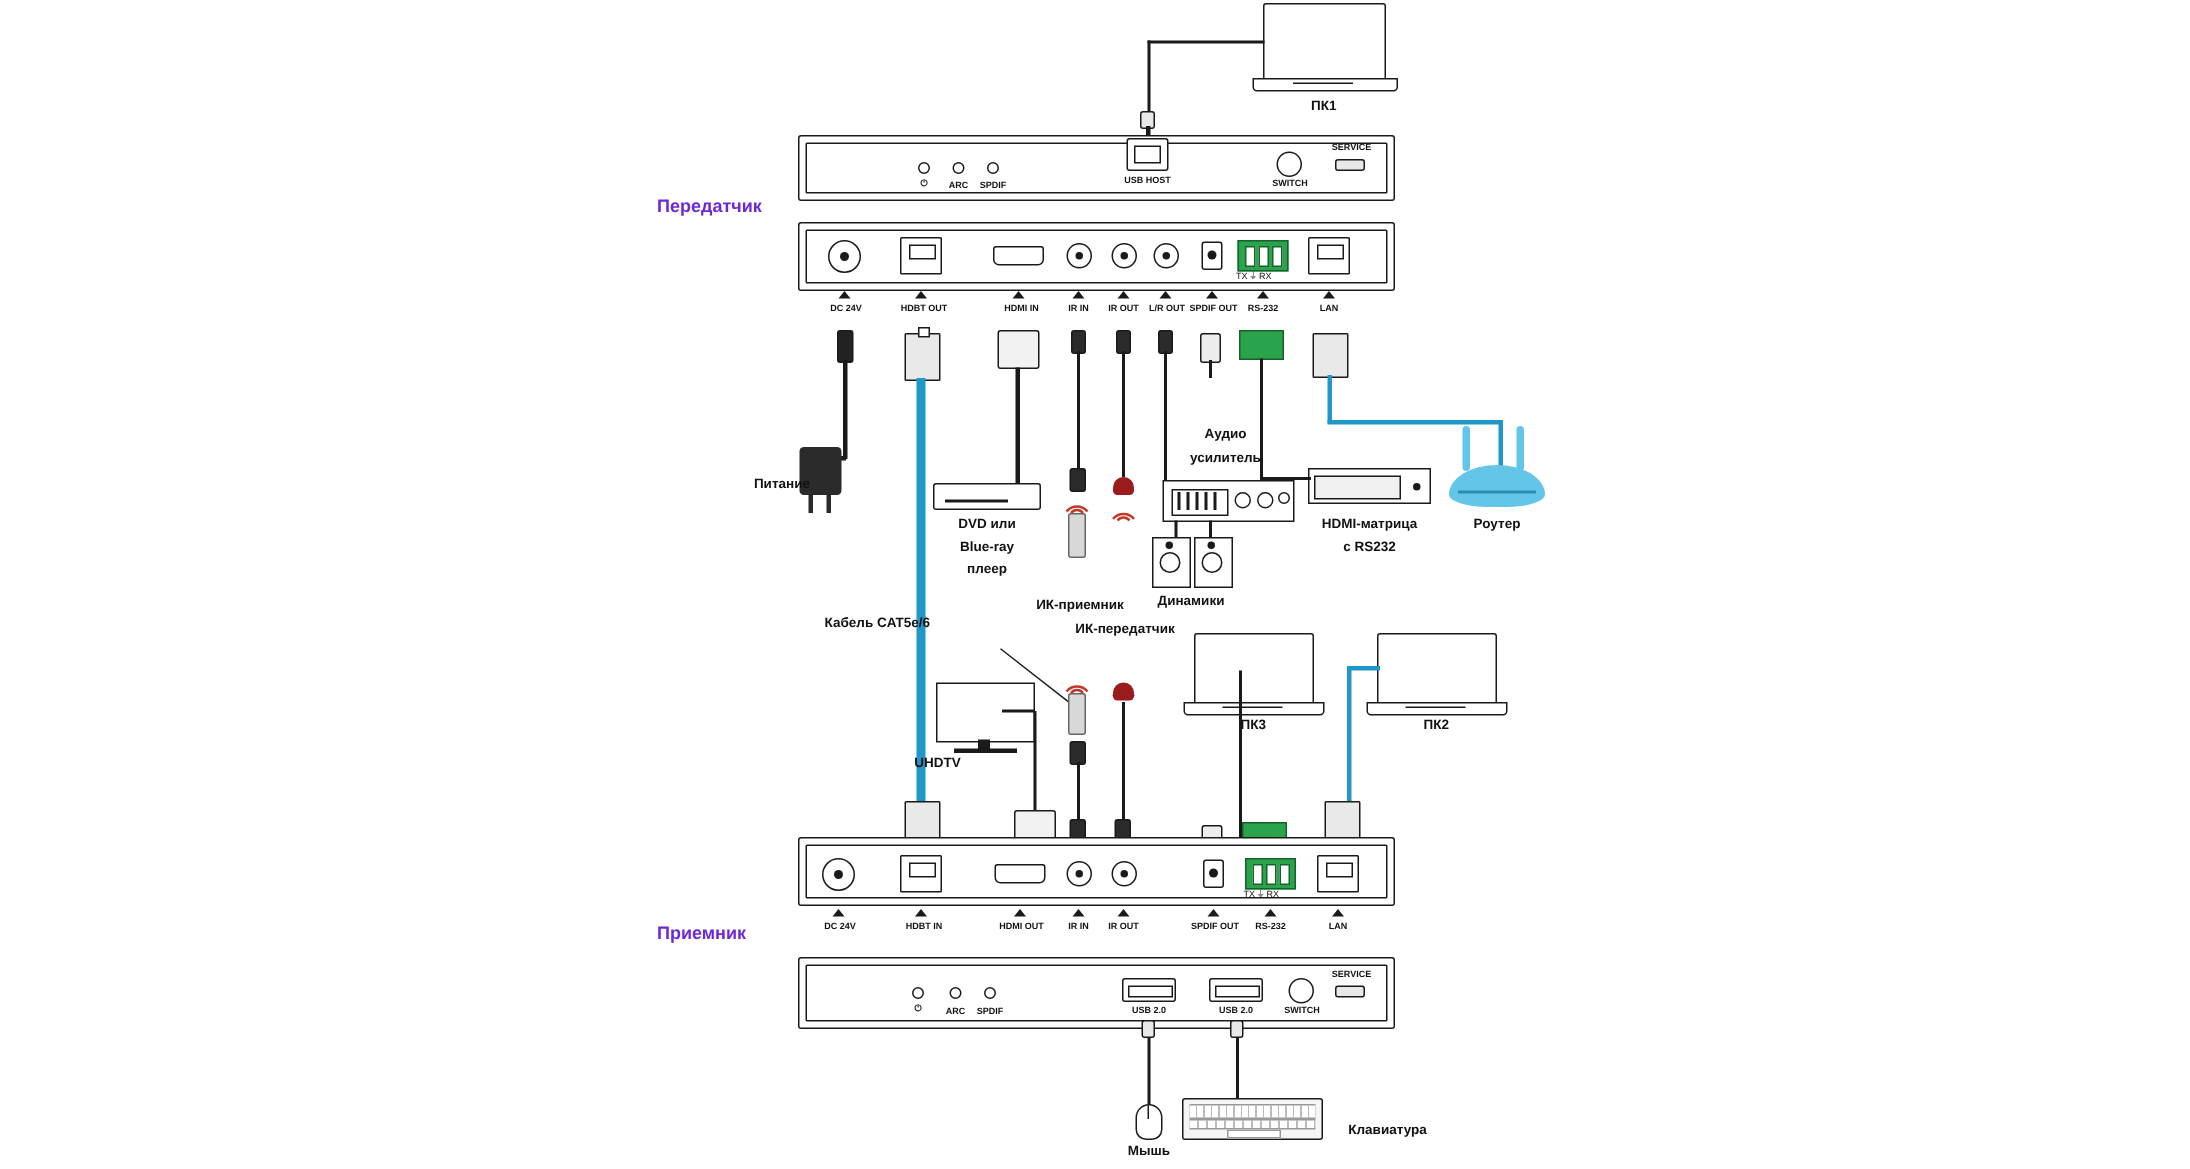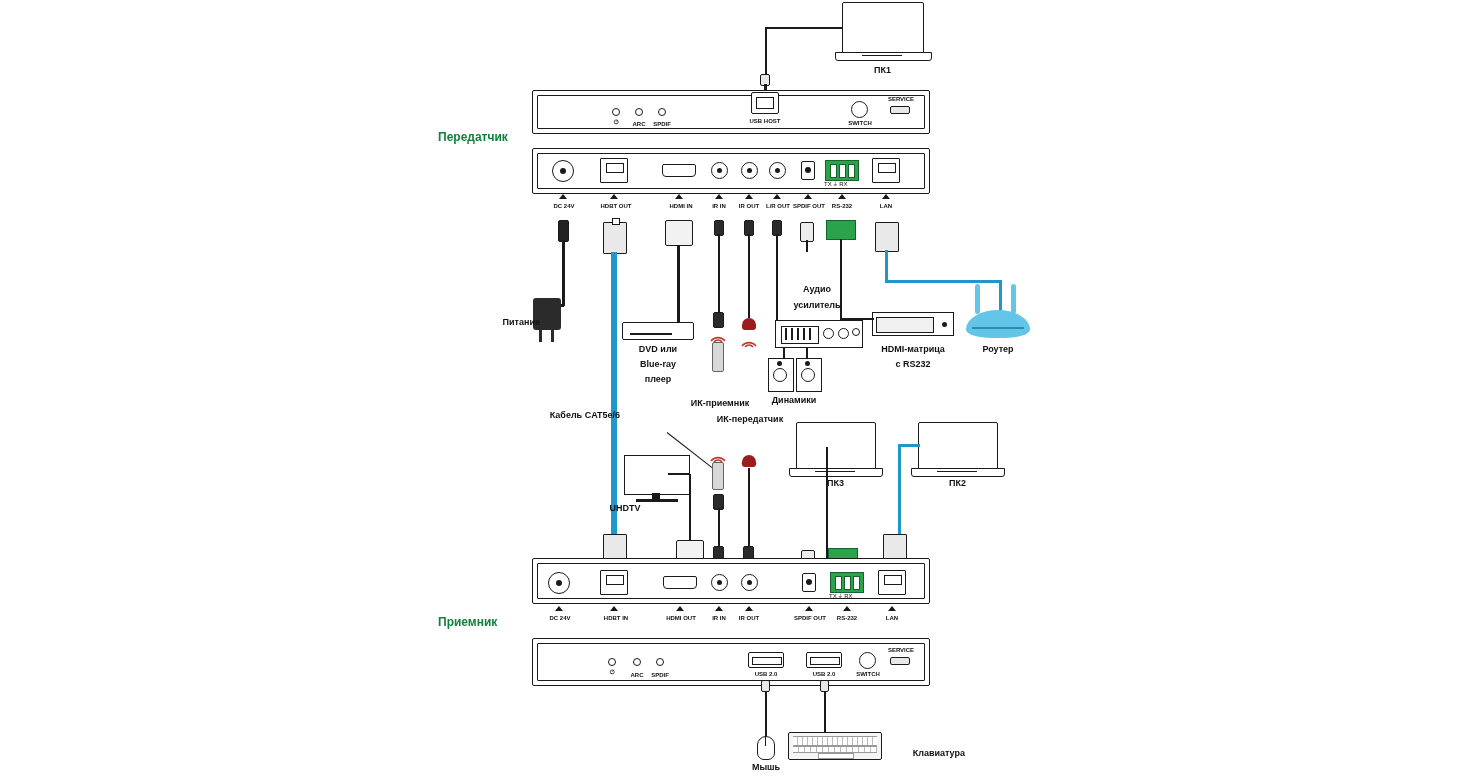--- a/index.html
+++ b/index.html
@@ -1,18 +1,18 @@
 <!DOCTYPE html>
 <html><head>
 <meta charset="utf-8">
 <style>
   html,body{margin:0;padding:0;background:#ffffff;}
   body{font-family:"Liberation Sans", sans-serif;}
   #stage{position:relative;width:1460px;height:779px;background:#fff;overflow:hidden;}
-  .lbl{position:absolute;font-weight:bold;color:#15803d;white-space:nowrap;}
+  .lbl{position:absolute;font-weight:bold;color:#6d28d9;white-space:nowrap;}
   .port-lbl{position:absolute;font-size:6px;color:#111;white-space:nowrap;text-align:center;font-weight:bold;}
   .tiny{position:absolute;font-size:6px;color:#111;white-space:nowrap;}
   .dev{position:absolute;box-sizing:border-box;}
   .panel{position:absolute;border:1.5px solid #1a1a1a;background:#fff;border-radius:2px;}
   .panel .inner{position:absolute;left:4px;top:4px;right:4px;bottom:4px;border:1px solid #1a1a1a;border-radius:1px;}
   .jack{position:absolute;border:1px solid #1a1a1a;background:#fff;box-sizing:border-box;}
   .circ{position:absolute;border:1px solid #1a1a1a;border-radius:50%;background:#fff;box-sizing:border-box;}
   .dot{position:absolute;border-radius:50%;background:#1a1a1a;}
   .wire{position:absolute;background:#1a1a1a;}
   .wire-b{position:absolute;background:#2196c9;}
@@ -334,15 +334,15 @@
   <div class="dev" style="left:757px;top:736px;width:18px;height:24px;border:1.4px solid #1a1a1a;background:#fff;border-radius:9px 9px 7px 7px;"></div>
   <div class="wire" style="left:765px;top:737px;width:1.2px;height:9px;"></div>
   <div class="cap sm" style="left:735px;top:762px;width:62px;">Мышь</div>
 
   <div class="wire" style="left:824px;top:684px;width:1.5px;height:48px;"></div>
   <div class="jack" style="left:820px;top:680px;width:9px;height:12px;border-radius:2px;background:#e8e8e8;"></div>
   <div class="dev" style="left:788px;top:732px;width:94px;height:28px;border:1.4px solid #1a1a1a;background:#f5f5f5;border-radius:2px;"></div>
   <div class="wire" style="left:793px;top:736px;width:84px;height:8px;border-top:1px solid #999;border-bottom:1px solid #999;background:repeating-linear-gradient(to right,#fff 0 4px,#bbb 4px 5px);"></div>
   <div class="wire" style="left:793px;top:746px;width:84px;height:5px;border-top:1px solid #999;border-bottom:1px solid #999;background:repeating-linear-gradient(to right,#fff 0 5px,#bbb 5px 6px);"></div>
   <div class="wire" style="left:818px;top:753px;width:34px;height:4px;border:1px solid #999;background:#fff;"></div>
-  <div class="cap sm" style="left:885px;top:748px;width:80px;text-align:right;">Клавиатура</div>
+  <div class="cap sm" style="left:885px;top:748px;width:80px;text-align:center;">Клавиатура</div>
 
 </div>
 
 </body></html>

